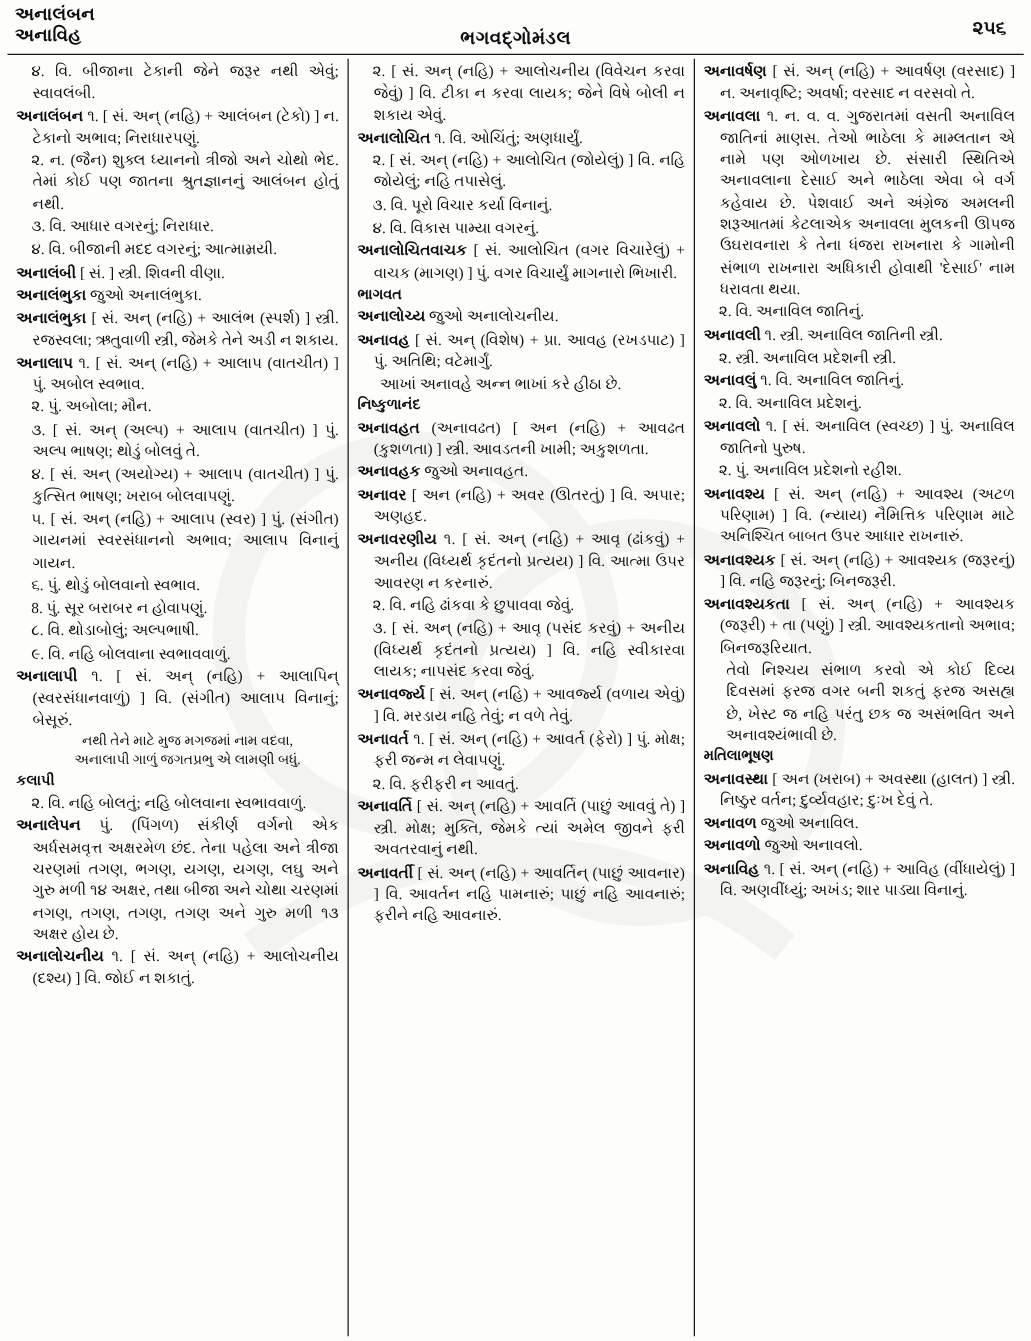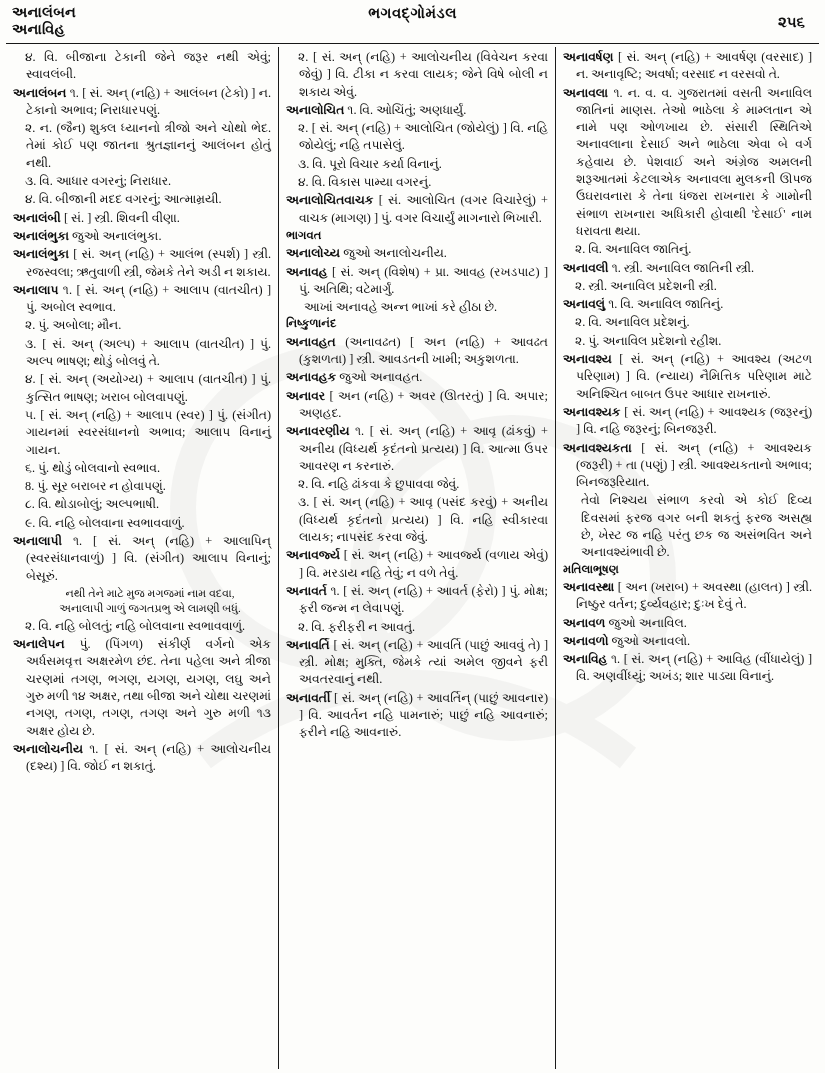--- a/index.html
+++ b/index.html
@@ -31,21 +31,21 @@
   #header{
     position:absolute;left:8px;right:8px;top:4px;height:38px;
   }
   .hdr-left{
     position:absolute;left:4px;top:0;
     font-weight:bold;font-size:14.5px;line-height:17px;
     letter-spacing:.2px;
   }
   .hdr-left div{white-space:nowrap;}
   .hdr-center{
-    position:absolute;left:0;right:0;top:1px;text-align:center;
+    position:absolute;left:0;right:0;top:18px;text-align:center;
     font-weight:bold;font-size:15px;letter-spacing:.4px;
   }
   .hdr-right{
     position:absolute;right:12px;top:10px;
     font-weight:bold;font-size:15px;
   }
   #rule{
     position:absolute;left:6px;right:6px;top:43px;height:0;
     border-top:1.6px solid #171717;
   }
@@ -177,20 +177,21 @@
           <p class="sense">૯. વિ. નહિ બોલવાના સ્વભાવવાળું.</p>
         </div>
         <div class="entry">
           <p class="hw-par"><span class="hw">અનાલાપી</span> ૧. [ સં. અન્ (નહિ) + આલાપિન્ (સ્વરસંધાનવાળું) ] વિ. (સંગીત) આલાપ વિનાનું; બેસૂરું.</p>
         </div>
         <div class="entry">
           <p class="quote">
             <span class="quote-line">નથી તેને માટે મુજ મગજમાં નામ વદવા,</span>
             <span class="quote-line">અનાલાપી ગાળું જગતપ્રભુ એ લામણી બધું.</span>
           </p>
+          <span class="cite">કલાપી</span>
         </div>
         <div class="entry">
           <p class="sense">૨. વિ. નહિ બોલતું; નહિ બોલવાના સ્વભાવવાળું.</p>
         </div>
         <div class="entry">
           <p class="hw-par"><span class="hw">અનાલેપન</span> પું. (પિંગળ) સંકીર્ણ વર્ગનો એક અર્ધસમવૃત્ત અક્ષરમેળ છંદ. તેના પહેલા અને ત્રીજા ચરણમાં તગણ, ભગણ, યગણ, યગણ, લઘુ અને ગુરુ મળી ૧૪ અક્ષર, તથા બીજા અને ચોથા ચરણમાં નગણ, તગણ, તગણ, તગણ અને ગુરુ મળી ૧૩ અક્ષર હોય છે.</p>
         </div>
         <div class="entry">
           <p class="hw-par"><span class="hw">અનાલોચનીય</span> ૧. [ સં. અન્ (નહિ) + આલોચનીય (દશ્ય) ] વિ. જોઈ ન શકાતું.</p>
         </div>
@@ -277,20 +278,23 @@
         <div class="entry">
           <p class="sense">૨. સ્ત્રી. અનાવિલ પ્રદેશની સ્ત્રી.</p>
         </div>
         <div class="entry">
           <p class="hw-par"><span class="hw">અનાવલું</span> ૧. વિ. અનાવિલ જાતિનું.</p>
         </div>
         <div class="entry">
           <p class="sense">૨. વિ. અનાવિલ પ્રદેશનું.</p>
         </div>
         <div class="entry">
+          <p class="hw-par"><span class="hw">અનાવલો</span> ૧. [ સં. અનાવિલ (સ્વચ્છ) ] પું. અનાવિલ જાતિનો પુરુષ.</p>
+        </div>
+        <div class="entry">
           <p class="sense">૨. પું. અનાવિલ પ્રદેશનો રહીશ.</p>
         </div>
         <div class="entry">
           <p class="hw-par"><span class="hw">અનાવશ્ય</span> [ સં. અન્ (નહિ) + આવશ્ય (અટળ પરિણામ) ] વિ. (ન્યાય) નૈમિત્તિક પરિણામ માટે અનિશ્ચિત બાબત ઉપર આધાર રાખનારું.</p>
         </div>
         <div class="entry">
           <p class="hw-par"><span class="hw">અનાવશ્યક</span> [ સં. અન્ (નહિ) + આવશ્યક (જરૂરનું) ] વિ. નહિ જરૂરનું; બિનજરૂરી.</p>
         </div>
         <div class="entry">
           <p class="hw-par"><span class="hw">અનાવશ્યકતા</span> [ સં. અન્ (નહિ) + આવશ્યક (જરૂરી) + તા (પણું) ] સ્ત્રી. આવશ્યકતાનો અભાવ; બિનજરૂરિયાત.</p>

